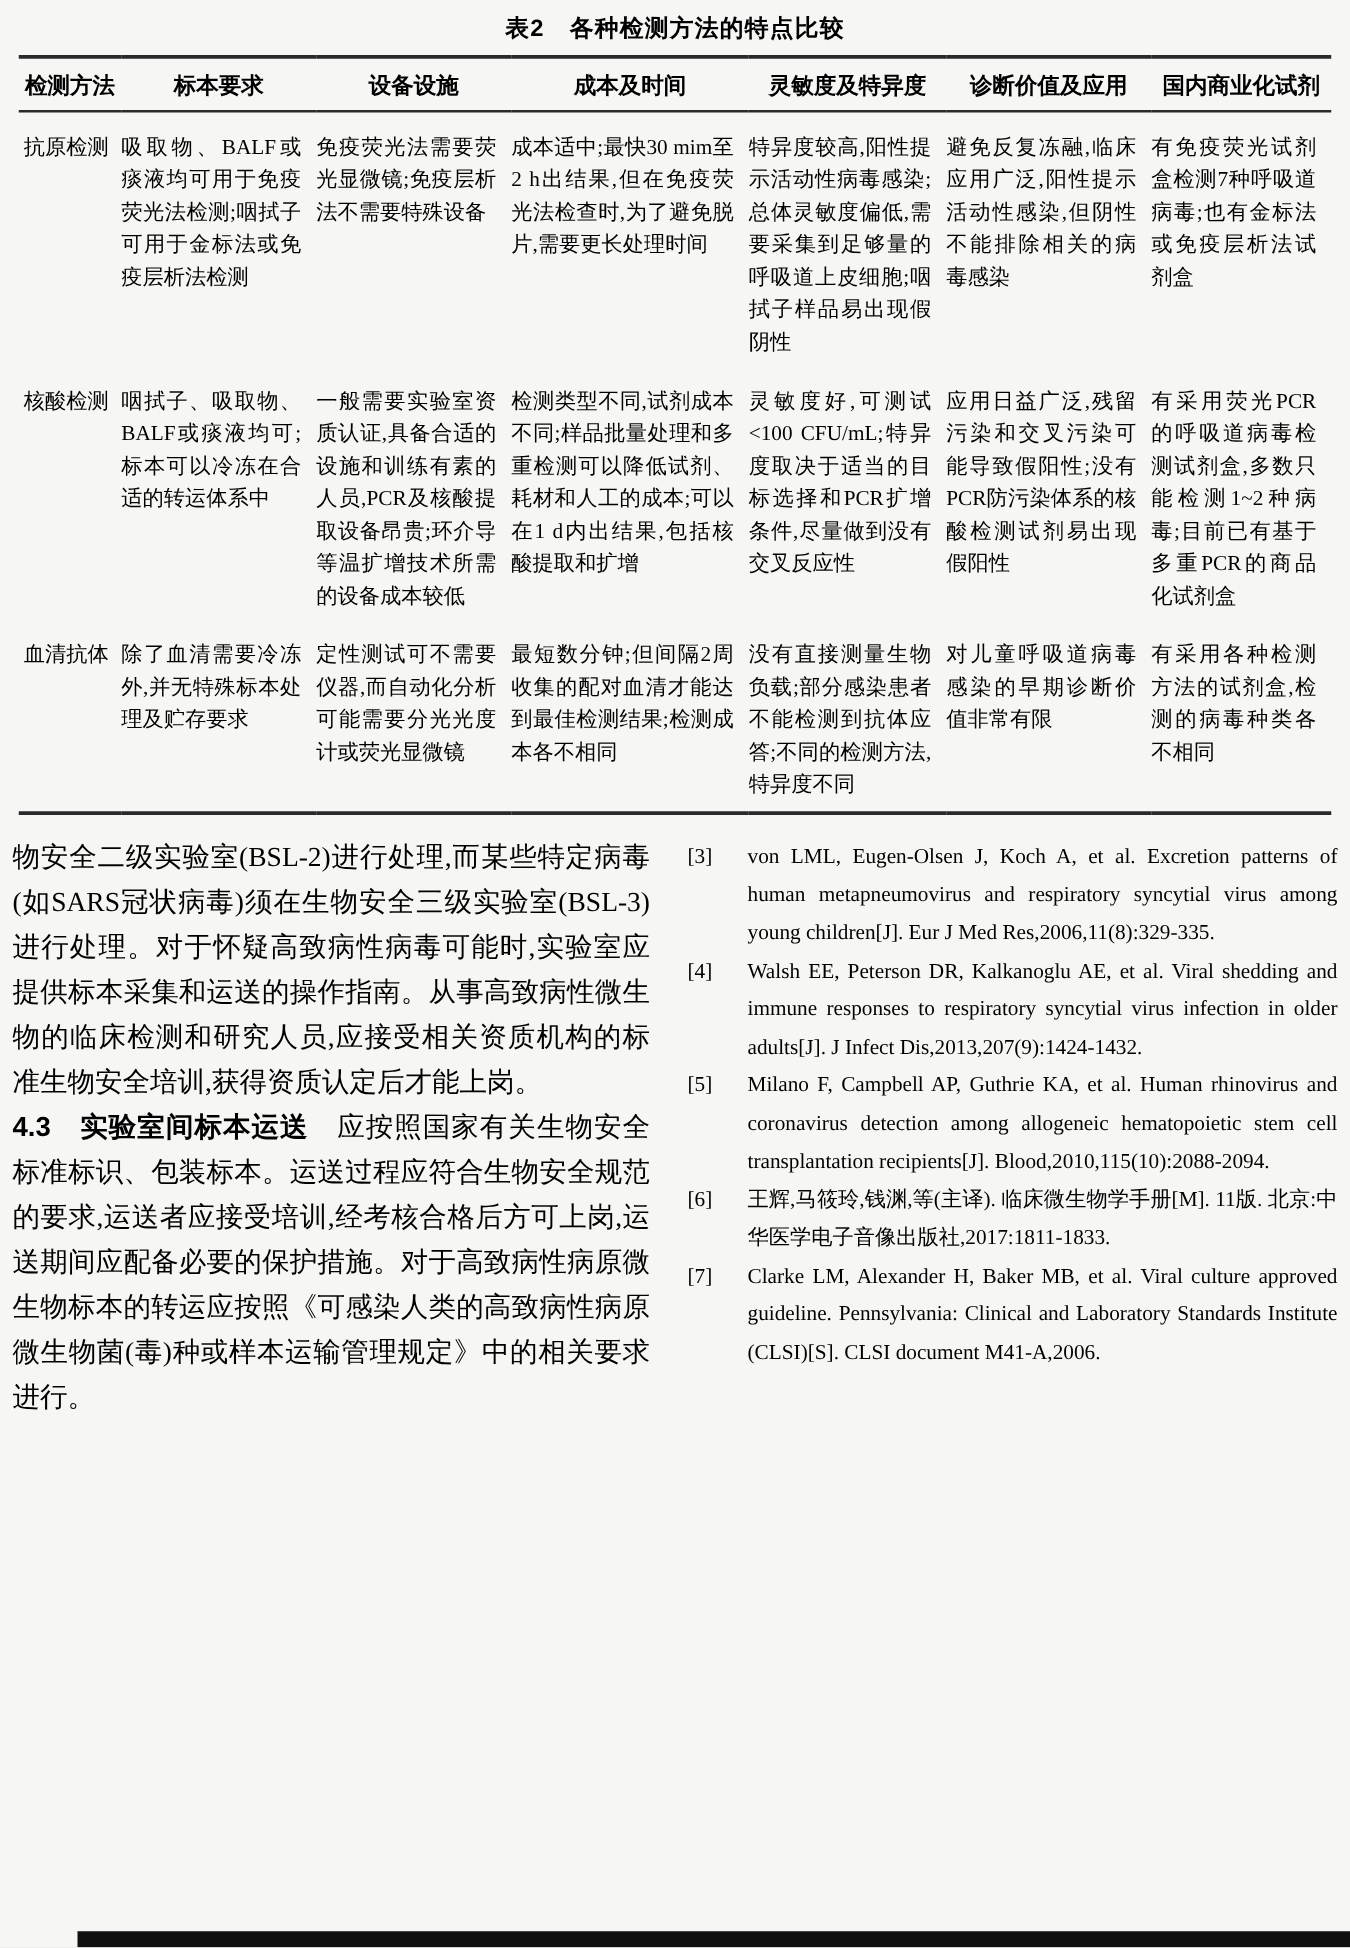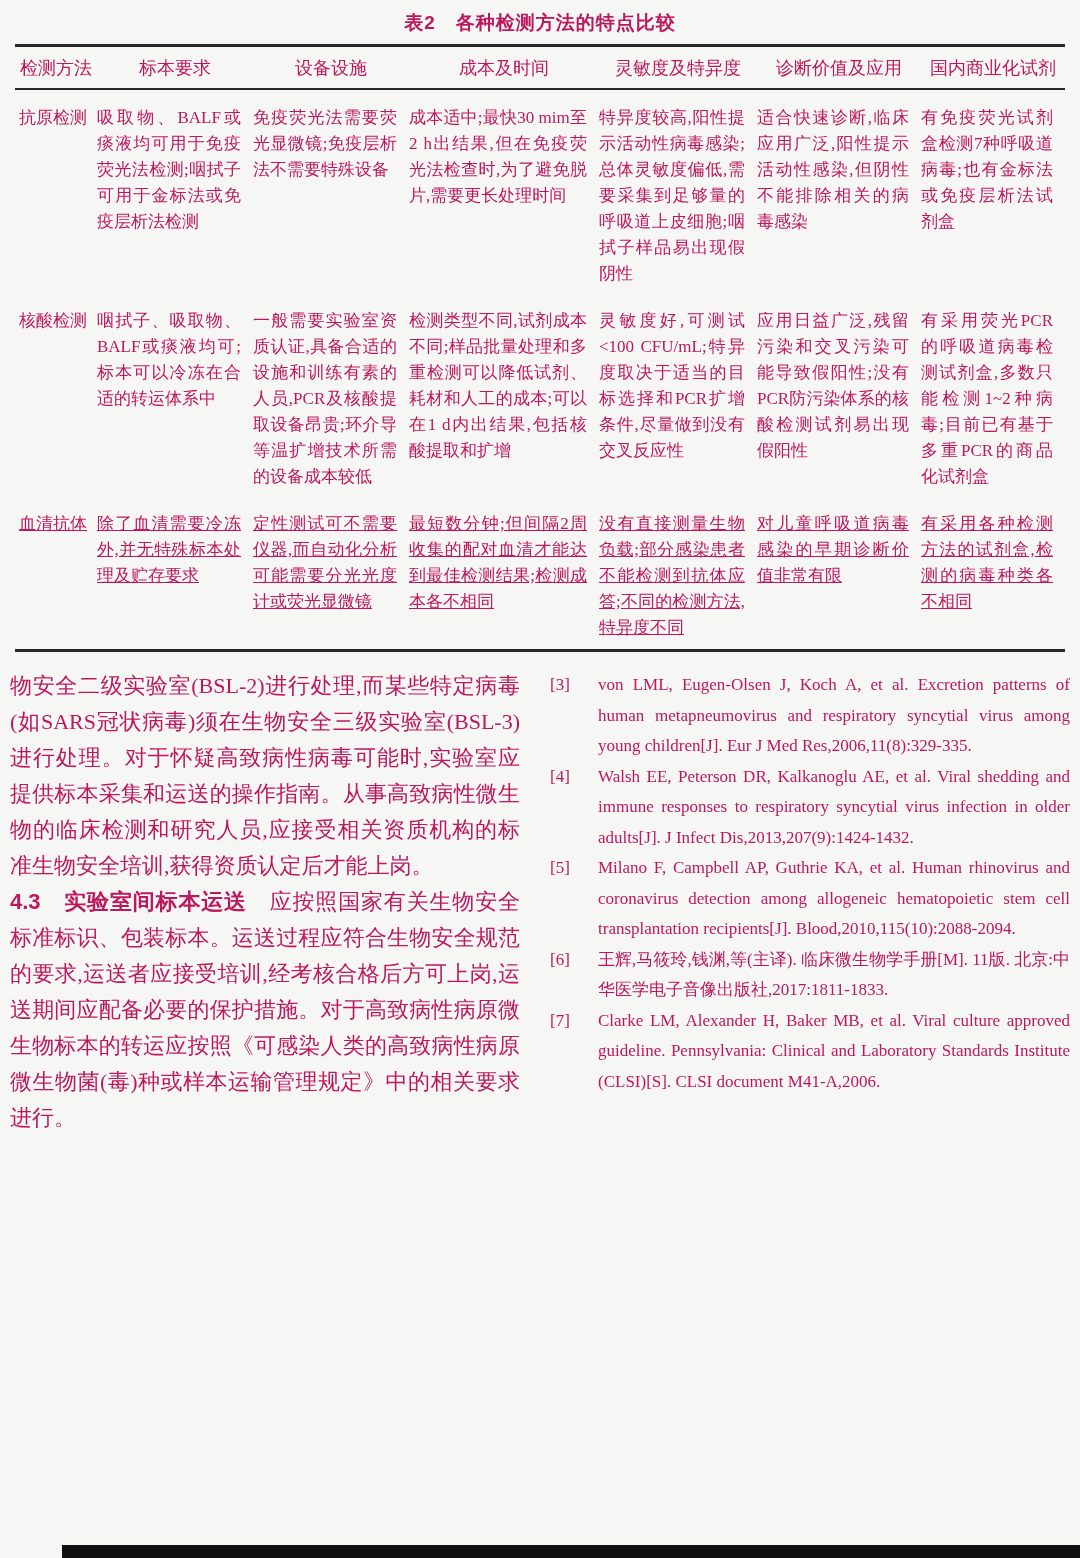--- a/index.html
+++ b/index.html
@@ -1,21 +1,21 @@
 <!DOCTYPE html>
 <html><head>
 <meta charset="utf-8">
 <style>
   html,body{margin:0;padding:0;background:#e9e9e7;}
   .page{
     position:relative;
     width:1080px;height:1558px;
     margin:0 auto;
     background:#f6f6f4;
-    color:#be185d;
+    color:#000000;
     font-family:"Liberation Serif","DejaVu Serif",serif;
     overflow:hidden;
   }
   
   .tbl-title{
     text-align:center;
     font-family:"Liberation Sans","DejaVu Sans",sans-serif;
     font-weight:bold;
     font-size:19px;
     padding-top:10px;
@@ -23,37 +23,37 @@
   }
   table.cmp{
     border-collapse:collapse;
     table-layout:fixed;
     width:1050px;
     margin:8px auto 0 auto;
     border-top:3px solid #2a2a2a;
     border-bottom:3px solid #2a2a2a;
   }
   table.cmp th{
-    font-weight:normal;
+    font-weight:bold;
     font-size:18px;
     text-align:center;
     padding:9px 2px 8px 2px;
     border-bottom:2px solid #2a2a2a;
     white-space:nowrap;
   }
   table.cmp td{
     vertical-align:top;
     font-size:17px;
     line-height:26px;
     text-align:justify;
     padding:15px 12px 6px 0;
   }
   table.cmp td.method{white-space:nowrap;padding-left:4px;}
   table.cmp td.center{text-align:center;padding-right:0;}
-  table.cmp tr.last td{padding-bottom:8px;text-decoration:underline;}
+  table.cmp tr.last td{padding-bottom:8px;}
   
   .cols{
     display:flex;
     gap:30px;
     padding:16px 10px 0 10px;
   }
   .col-left{width:510px;flex:0 0 510px;}
   .col-right{width:520px;flex:0 0 520px;}
   .para{
     font-size:22px;
@@ -118,21 +118,21 @@
         <th>国内商业化试剂</th>
       </tr>
     </thead>
     <tbody>
       <tr>
         <td class="method">抗原检测</td>
         <td>吸取物、BALF或痰液均可用于免疫荧光法检测;咽拭子可用于金标法或免疫层析法检测</td>
         <td>免疫荧光法需要荧光显微镜;免疫层析法不需要特殊设备</td>
         <td>成本适中;最快30 mim至2 h出结果,但在免疫荧光法检查时,为了避免脱片,需要更长处理时间</td>
         <td>特异度较高,阳性提示活动性病毒感染;总体灵敏度偏低,需要采集到足够量的呼吸道上皮细胞;咽拭子样品易出现假阴性</td>
-        <td>适合快速诊断,临床应用广泛,阳性提示活动性感染,但阴性不能排除相关的病毒感染</td>
+        <td>避免反复冻融,临床应用广泛,阳性提示活动性感染,但阴性不能排除相关的病毒感染</td>
         <td>有免疫荧光试剂盒检测7种呼吸道病毒;也有金标法或免疫层析法试剂盒</td>
       </tr>
       <tr>
         <td class="method">核酸检测</td>
         <td>咽拭子、吸取物、BALF或痰液均可;标本可以冷冻在合适的转运体系中</td>
         <td>一般需要实验室资质认证,具备合适的设施和训练有素的人员,PCR及核酸提取设备昂贵;环介导等温扩增技术所需的设备成本较低</td>
         <td>检测类型不同,试剂成本不同;样品批量处理和多重检测可以降低试剂、耗材和人工的成本;可以在1 d内出结果,包括核酸提取和扩增</td>
         <td>灵敏度好,可测试&lt;100 CFU/mL;特异度取决于适当的目标选择和PCR扩增条件,尽量做到没有交叉反应性</td>
         <td>应用日益广泛,残留污染和交叉污染可能导致假阳性;没有PCR防污染体系的核酸检测试剂易出现假阳性</td>
         <td>有采用荧光PCR的呼吸道病毒检测试剂盒,多数只能检测1~2种病毒;目前已有基于多重PCR的商品化试剂盒</td>

